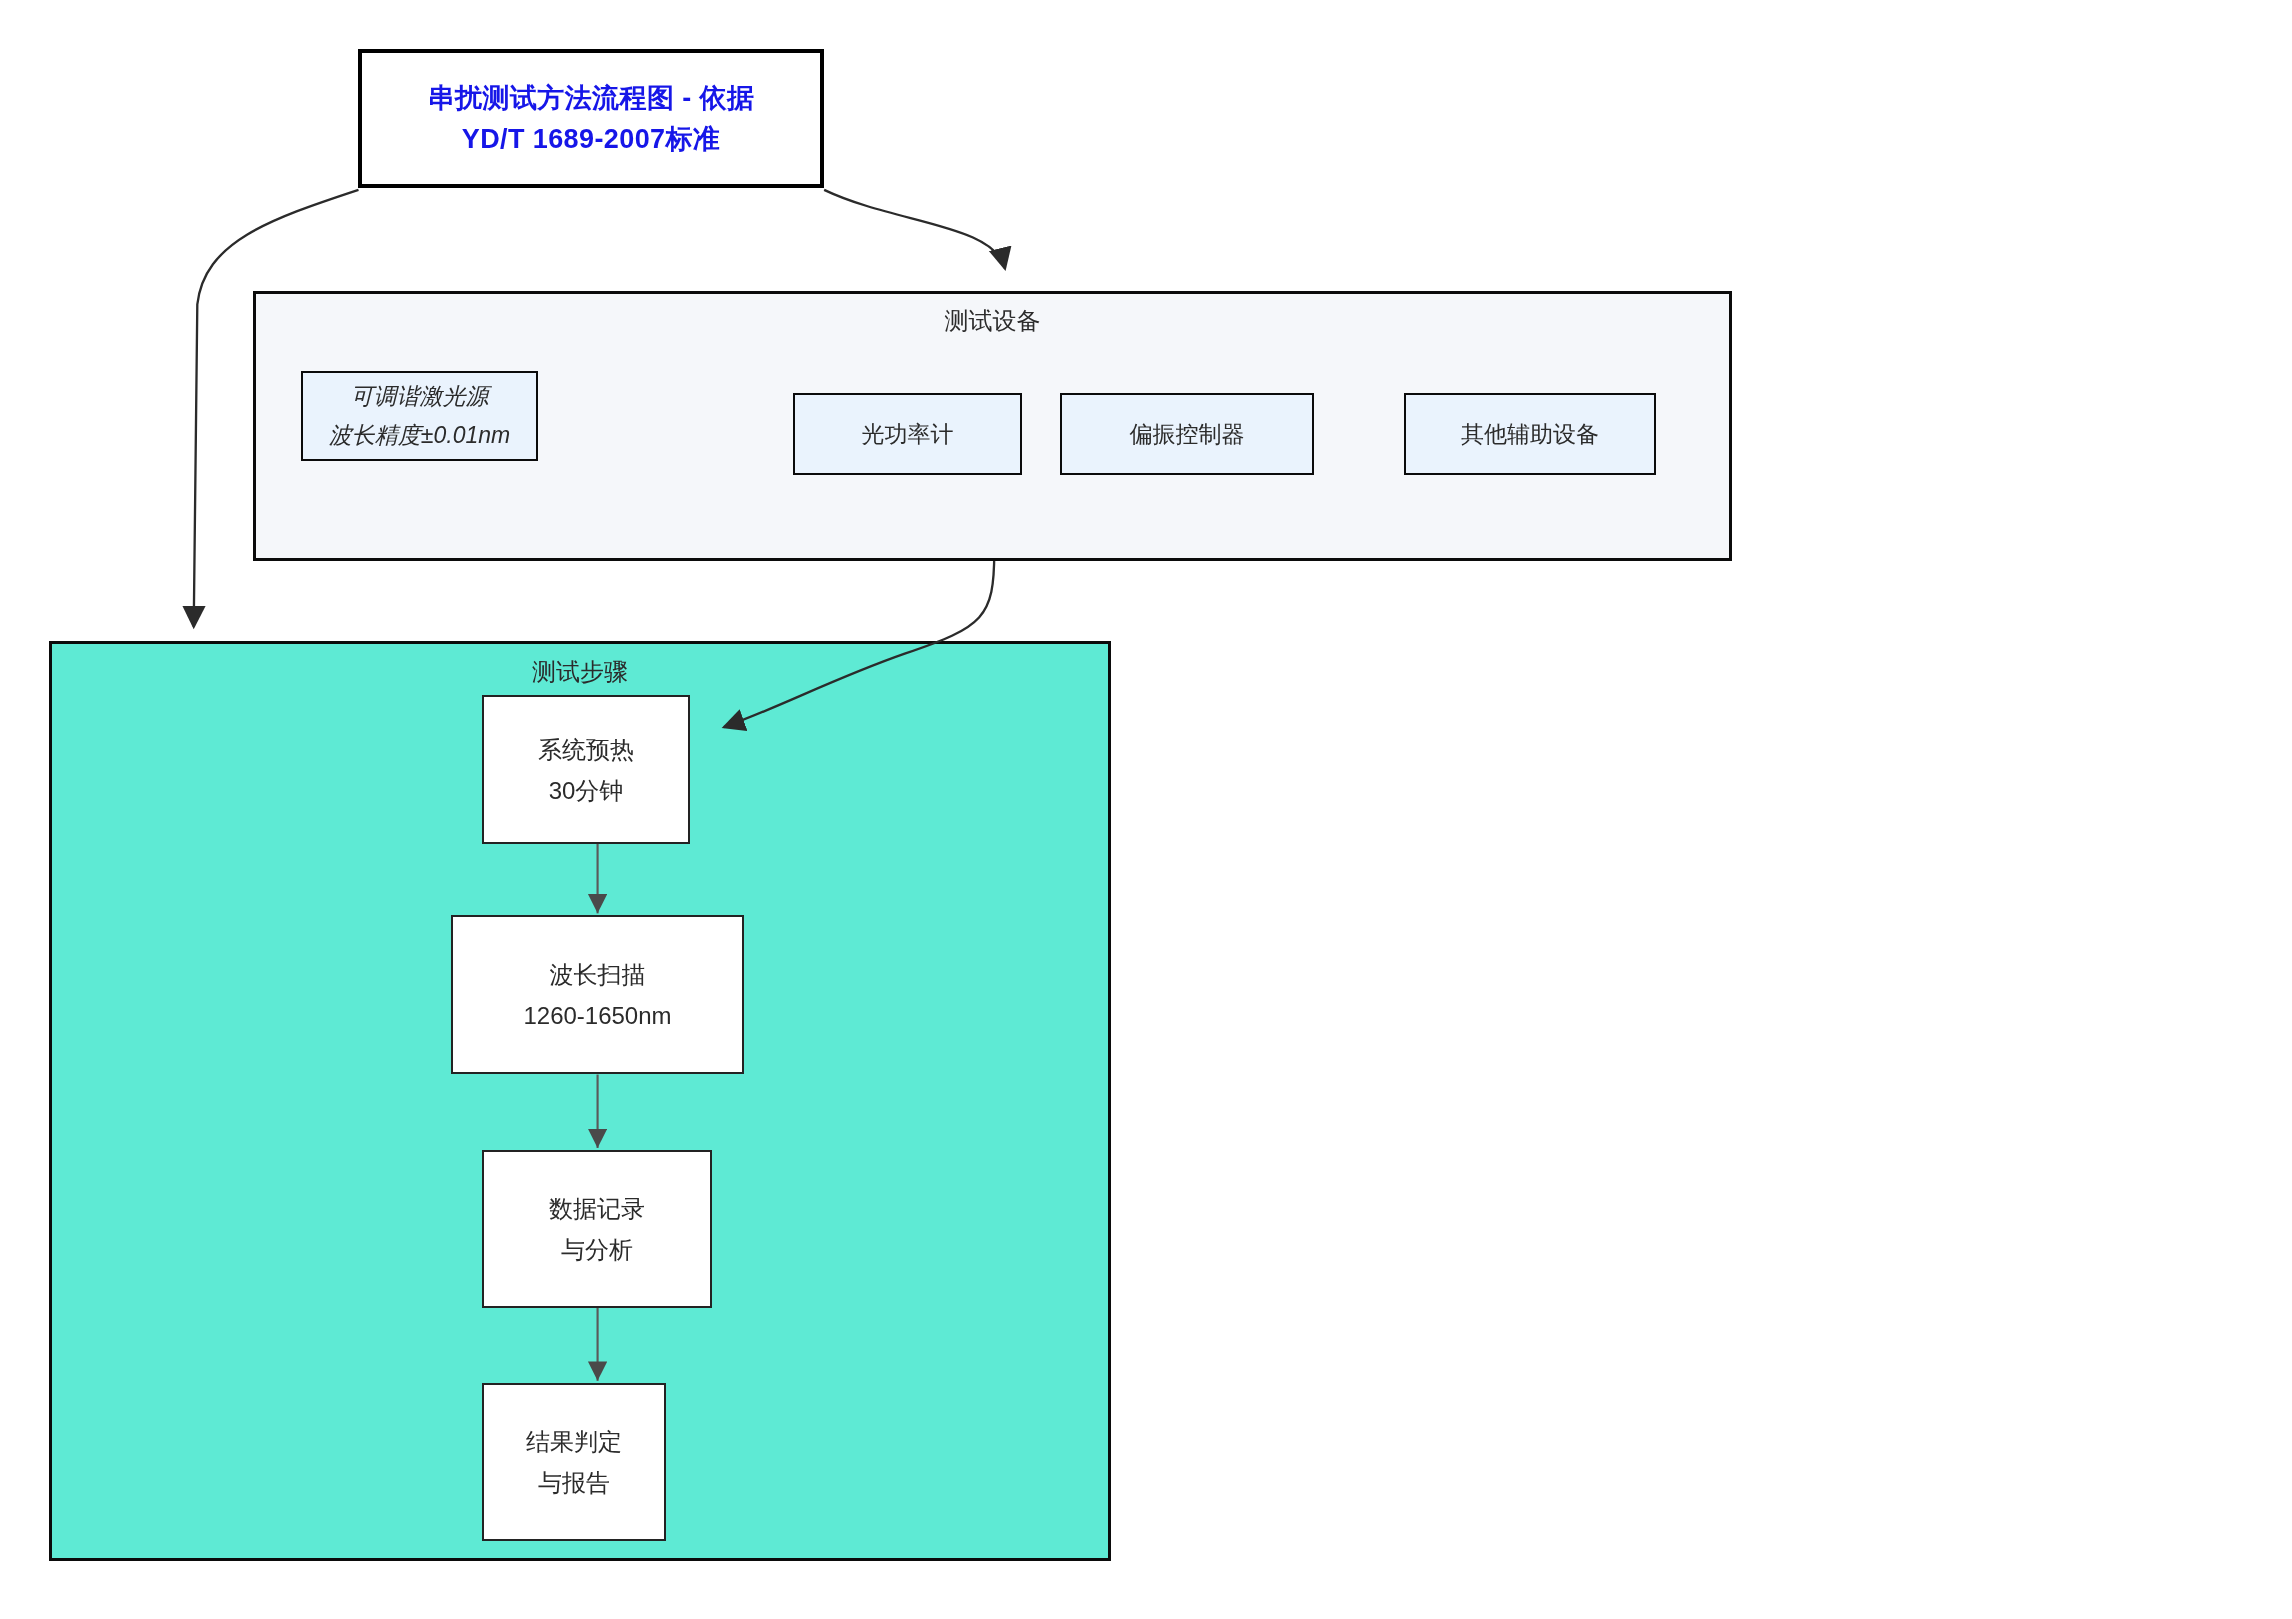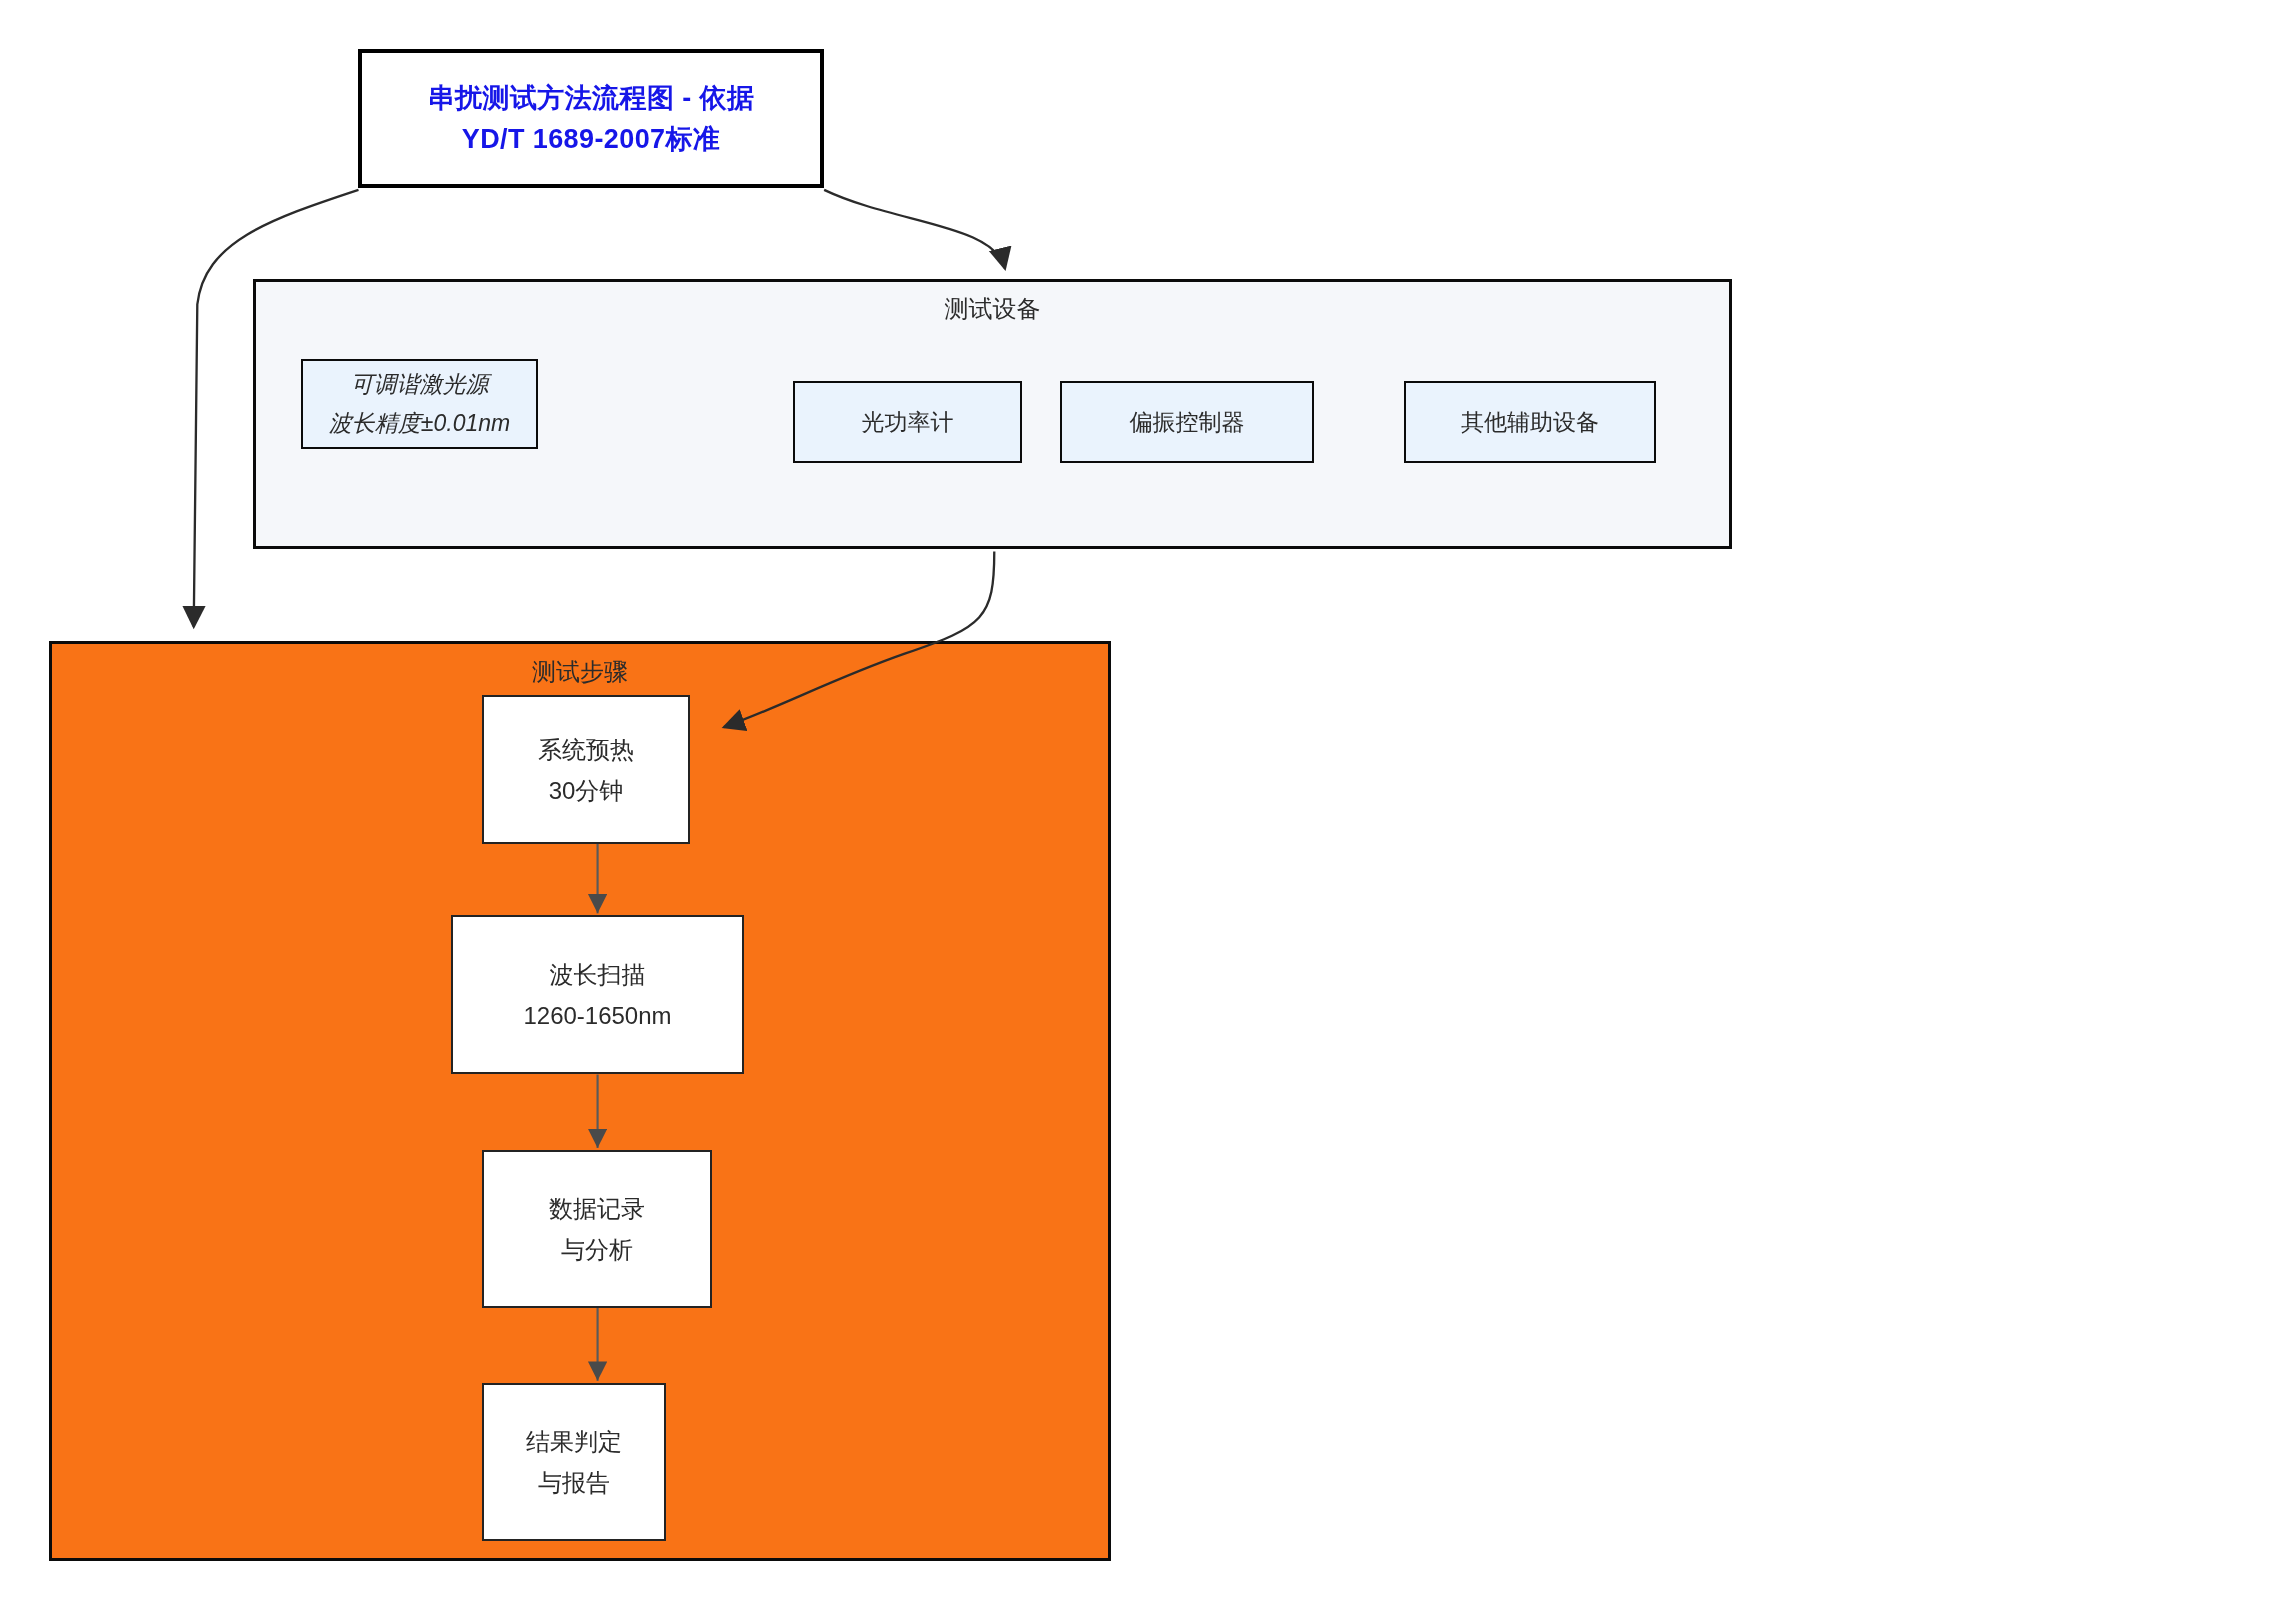--- a/index.html
+++ b/index.html
@@ -53,21 +53,21 @@
     font-size: 27px;
     line-height: 41px;
     white-space: nowrap;
     letter-spacing: 0.4px;
   }
 
   
   #equipment-cluster {
     position: absolute;
     left: 253px;
-    top: 279px;
+    top: 291px;
     width: 1479px;
     height: 270px;
     background: #f5f7fa;
     border: 3.6px solid #0b0b0b;
     box-sizing: border-box;
     z-index: 8;
   }
   #equipment-cluster .cluster-title {
     position: absolute;
     top: 10.7px;
@@ -93,21 +93,21 @@
     z-index: 9;
   }
 
   
   #steps-cluster {
     position: absolute;
     left: 49px;
     top: 641px;
     width: 1062px;
     height: 920px;
-    background: #f97316;
+    background: #5eead4;
     border: 3.6px solid #0b0b0b;
     box-sizing: border-box;
     z-index: 4;
   }
   #steps-cluster .cluster-title {
     position: absolute;
     top: 11.6px;
     left: 0;
     width: 100%;
     text-align: center;

